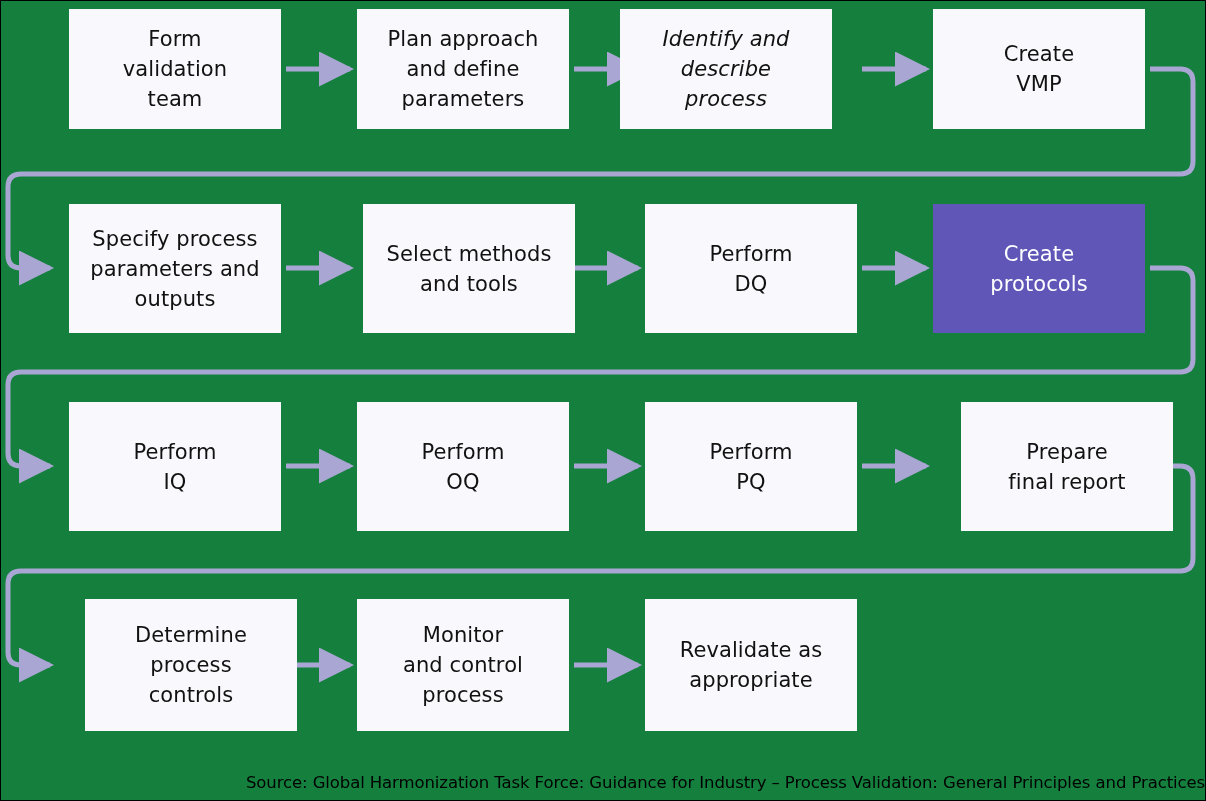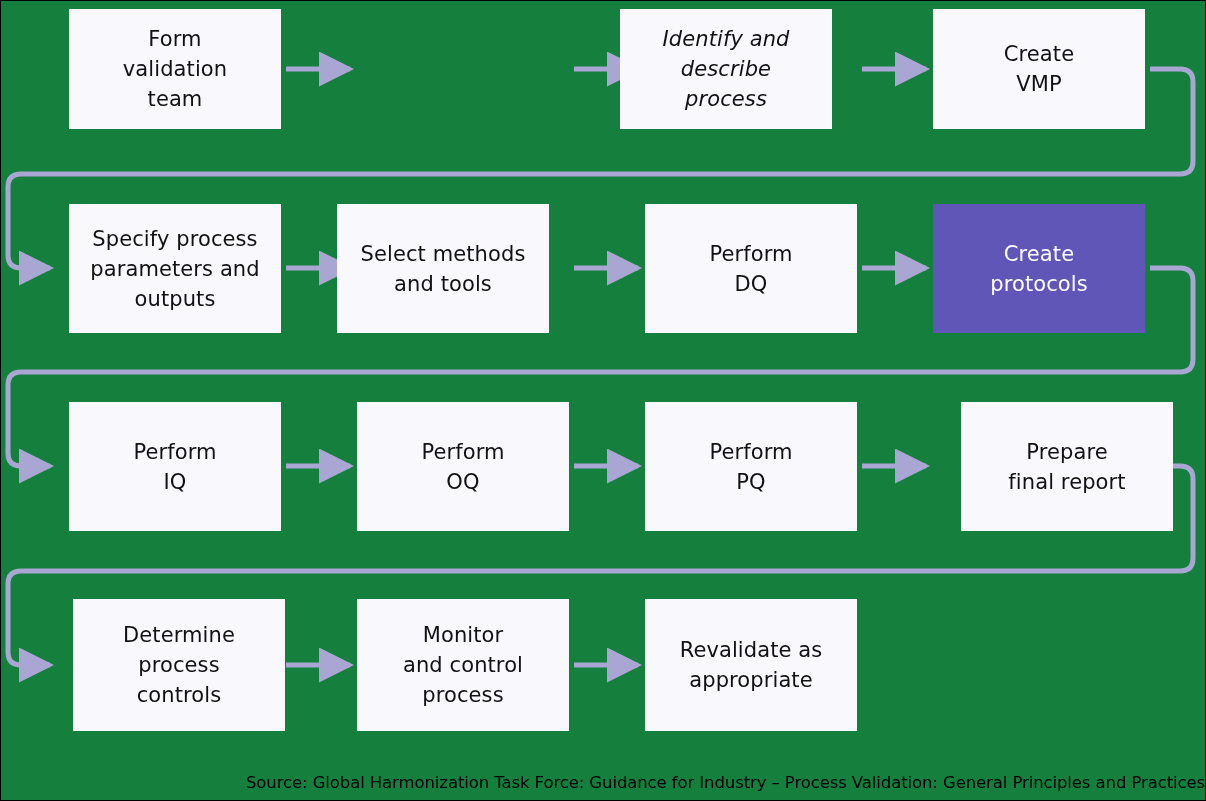--- a/index.html
+++ b/index.html
@@ -117,36 +117,41 @@
     <g>
       <path d="M 1149 465 L 1179 465 Q 1192 465 1192 478 L 1192 557 Q 1192 570 1179 570 L 20 570 Q 7 570 7 583 L 7 651 Q 7 664 20 664 L 49 664" fill="none" stroke="#a9a6d4" stroke-width="5" marker-end="url(#arrowhead)"></path>
     </g>
   </svg>
 
   <div class="node" style="left:68px; top:8px; width:212px; height:120px;">
     <span>Form
 validation
 team</span>
   </div>
+  <div class="node" style="left:356px; top:8px; width:212px; height:120px;">
+    <span>Plan approach
+and define
+parameters</span>
+  </div>
   <div class="node" style="left:619px; top:8px; width:212px; height:120px;font-style:italic;">
     <span>Identify and
 describe
 process</span>
   </div>
   <div class="node" style="left:932px; top:8px; width:212px; height:120px;">
     <span>Create
 VMP</span>
   </div>
 
   <div class="node" style="left:68px; top:203px; width:212px; height:129px;align-items:center;">
     <span>Specify process
 parameters and
 outputs</span>
   </div>
-  <div class="node" style="left:336px; top:203px; width:212px; height:129px;">
+  <div class="node" style="left:362px; top:203px; width:212px; height:129px;">
     <span>Select methods
 and tools</span>
   </div>
   <div class="node" style="left:644px; top:203px; width:212px; height:129px;">
     <span>Perform
 DQ</span>
   </div>
   <div class="node highlight" style="left:932px; top:203px; width:212px; height:129px;">
     <span>Create
 protocols</span>
@@ -162,21 +167,21 @@
   </div>
   <div class="node" style="left:644px; top:401px; width:212px; height:129px;">
     <span>Perform
 PQ</span>
   </div>
   <div class="node" style="left:960px; top:401px; width:212px; height:129px;text-align:center;">
     <span>Prepare
 final report</span>
   </div>
 
-  <div class="node" style="left:72px; top:598px; width:212px; height:132px;">
+  <div class="node" style="left:84px; top:598px; width:212px; height:132px;">
     <span>Determine
 process
 controls</span>
   </div>
   <div class="node" style="left:356px; top:598px; width:212px; height:132px;">
     <span>Monitor
 and control
 process</span>
   </div>
   <div class="node" style="left:644px; top:598px; width:212px; height:132px;">

